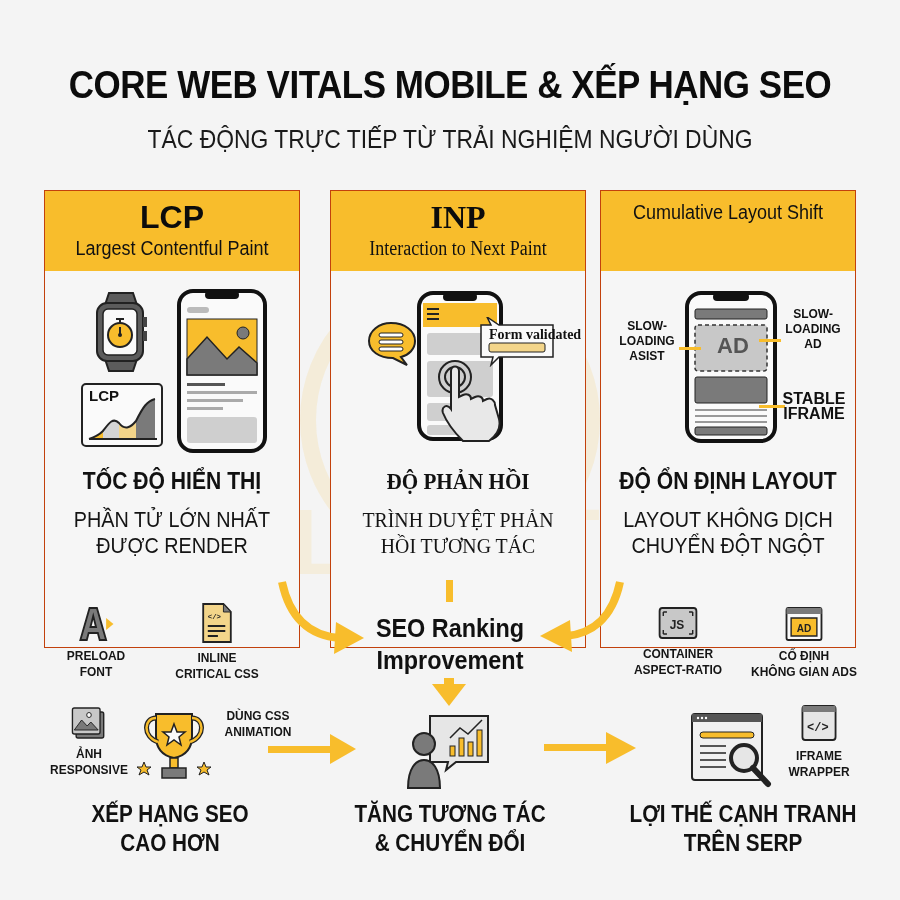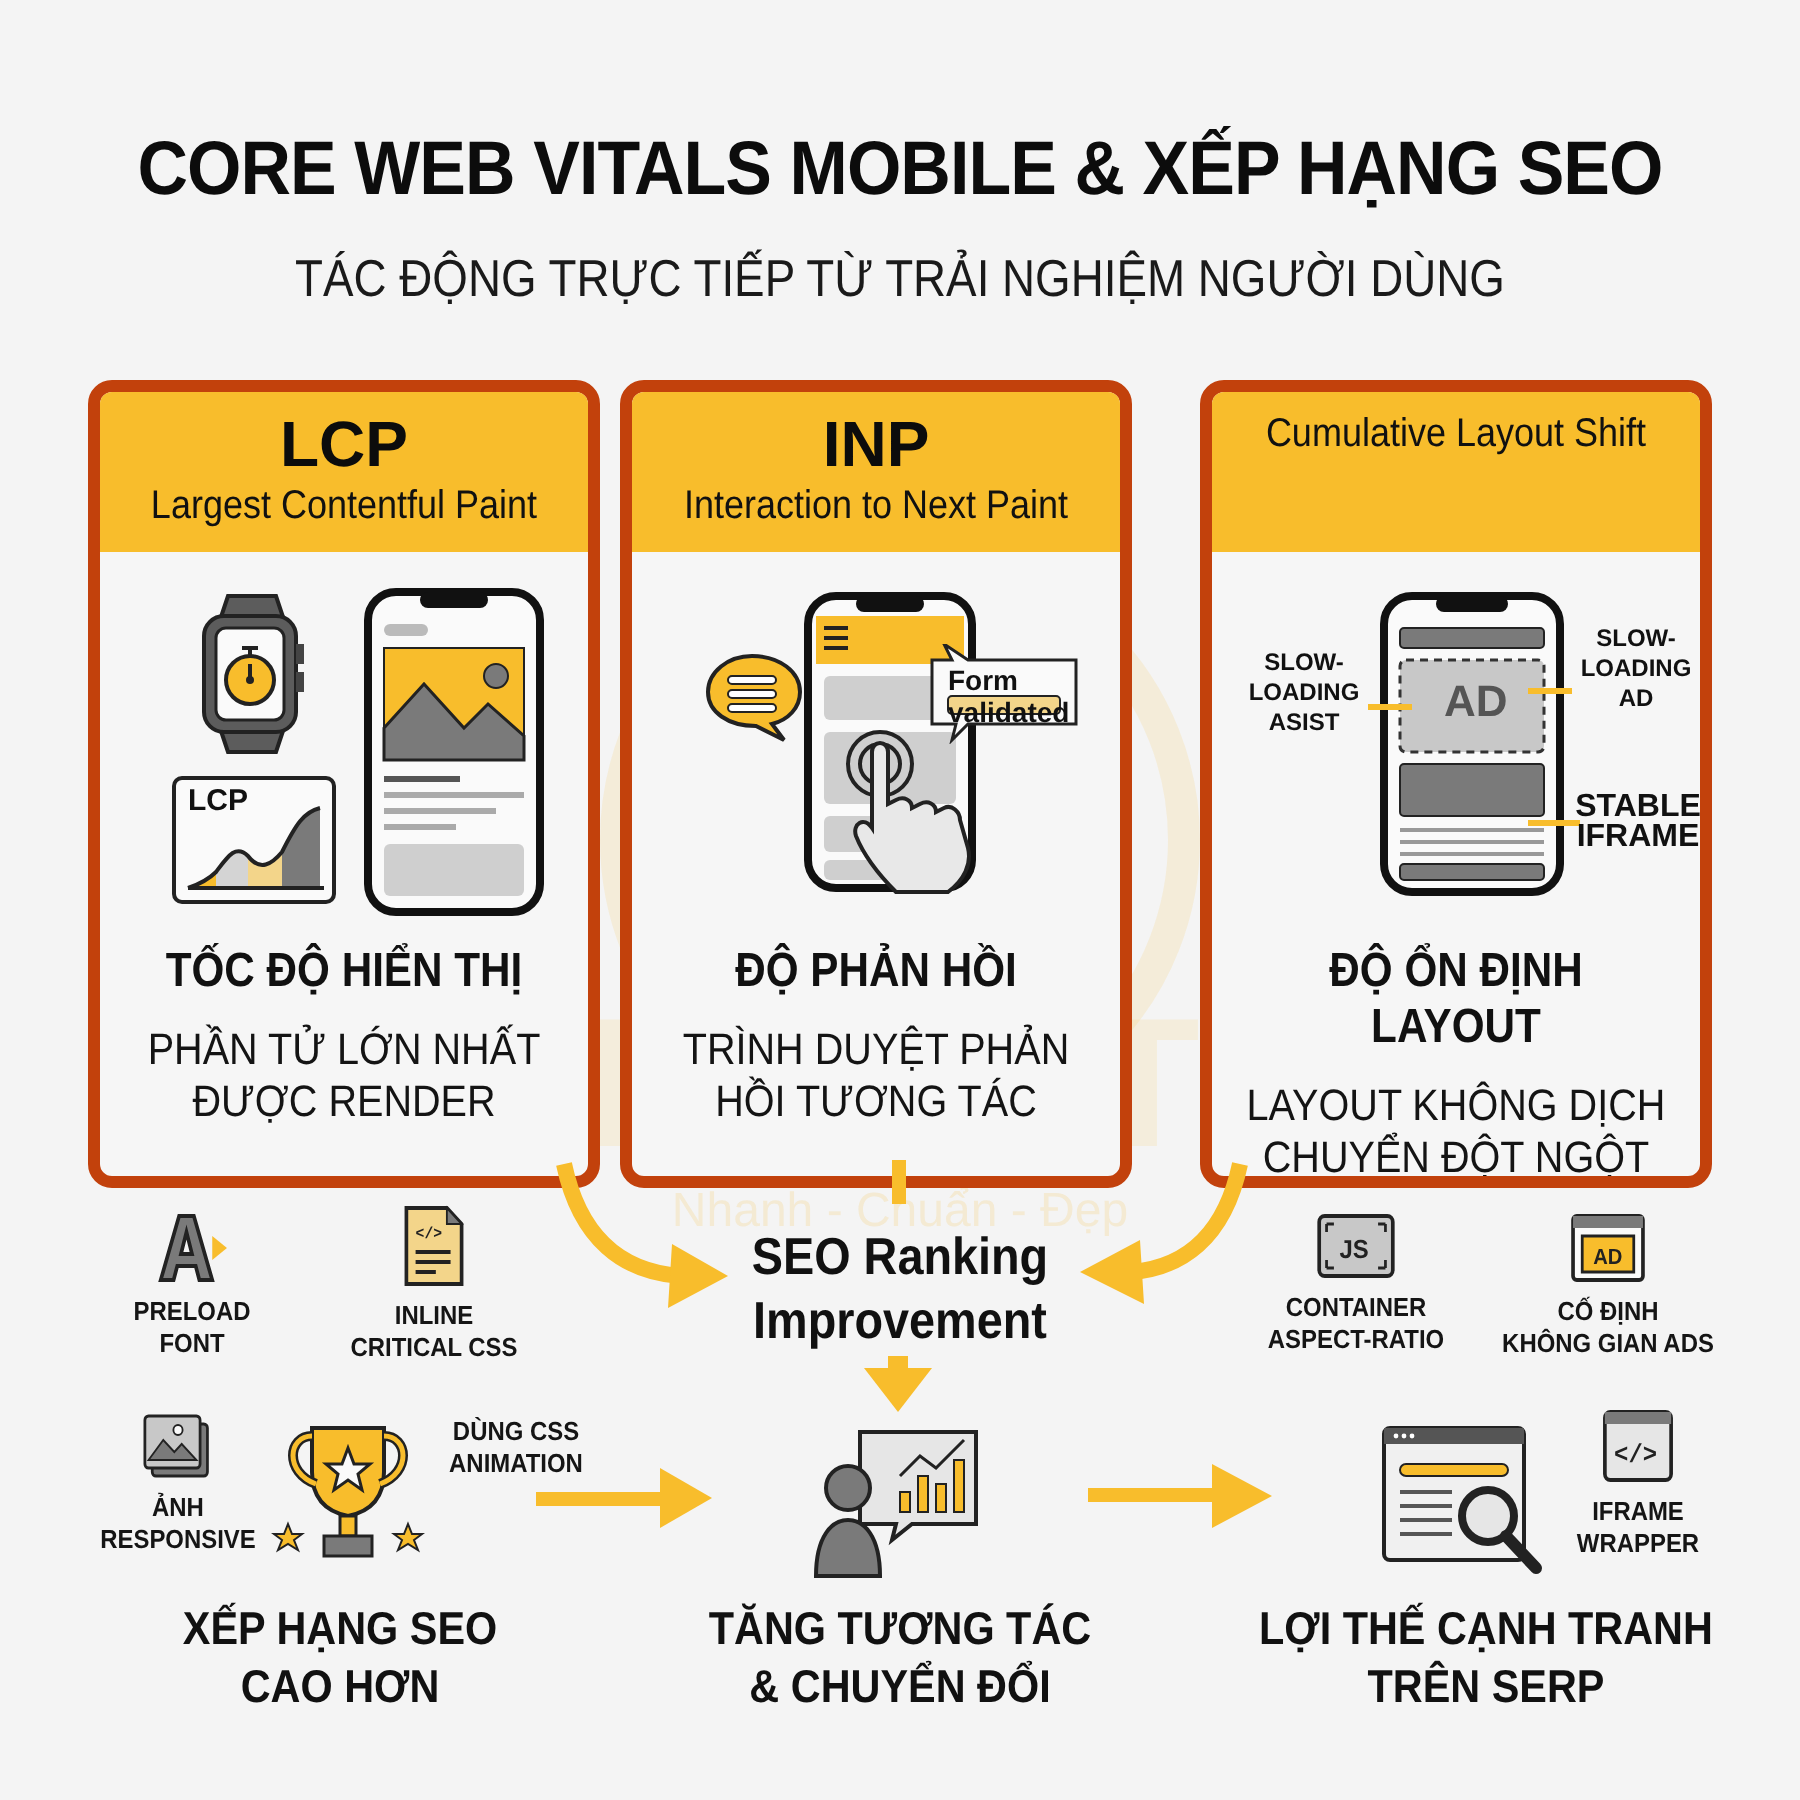--- a/index.html
+++ b/index.html
@@ -14,32 +14,32 @@
 
   
   .watermark { position: absolute; left: 270px; top: 250px; width: 360px; height: 380px; pointer-events: none; }
   .wm-ring { position: absolute; left: 30px; top: 20px; width: 300px; height: 300px; border-radius: 50%;
     border: 16px solid rgba(245, 190, 60, 0.14); }
   .wm-text { position: absolute; left: 0; top: 240px; width: 360px; text-align: center;
     font-size: 92px; font-weight: 700; color: rgba(245, 190, 60, 0.13); letter-spacing: 8px; }
   .wm-slogan { position: absolute; left: 0; top: 342px; width: 360px; text-align: center;
     font-size: 24px; font-weight: 400; color: rgba(245, 190, 60, 0.18); }
 
-  .card { position: absolute; top: 190px; width: 256px; height: 404px; background: #f6f6f6;
-    border: 6px solid #c2410c; border-radius: 12px; overflow: hidden; }
+  .card { position: absolute; top: 190px; width: 256px; height: 458px; background: #f6f6f6;
+    border: 1px solid #c2410c; border-radius: 0; overflow: hidden; }
   .card-head { height: 80px; background: #f8bd2c; text-align: center; padding-top: 8px; }
   .card-abbr { font-size: 32px; font-weight: 700; line-height: 36px; color: #0c0c0c; }
   .card-full { font-size: 20px; line-height: 26px; color: #111; transform: scaleX(0.9); }
   .card-illus { position: relative; height: 196px; }
   .card-heading { text-align: center; font-size: 24px; font-weight: 700; line-height: 28px;
     transform: scaleX(0.88); }
   .card-desc { text-align: center; font-size: 22px; line-height: 26px; margin-top: 12px;
     transform: scaleX(0.9); color: #141414; }
 
-  .c1 { left: 44px; } .c2 { left: 310px; } .c3 { left: 600px; }
+  .c1 { left: 44px; } .c2 { left: 330px; font-family: Liberation Serif, serif; } .c3 { left: 600px; }
 
   .center-label { position: absolute; left: 330px; top: 612px; width: 240px; text-align: center;
     font-size: 26px; font-weight: 700; line-height: 32px; transform: scaleX(0.9); }
 
   .tip { position: absolute; text-align: center; font-size: 13px; font-weight: 700; line-height: 16px;
     color: #151515; transform: scaleX(0.92); }
   .tip svg { display: block; margin: 0 auto 6px; }
 
   .result { position: absolute; text-align: center; font-size: 23px; font-weight: 700; line-height: 29px;
     transform: scaleX(0.9); }

